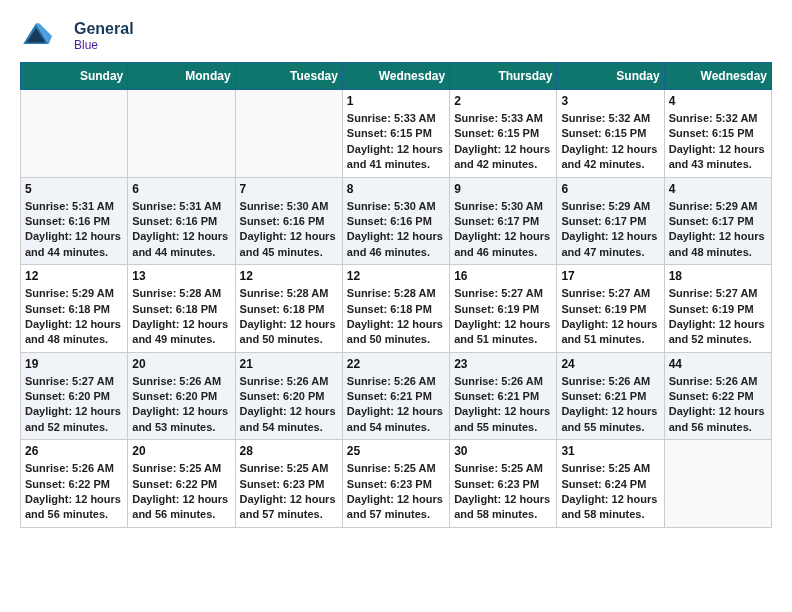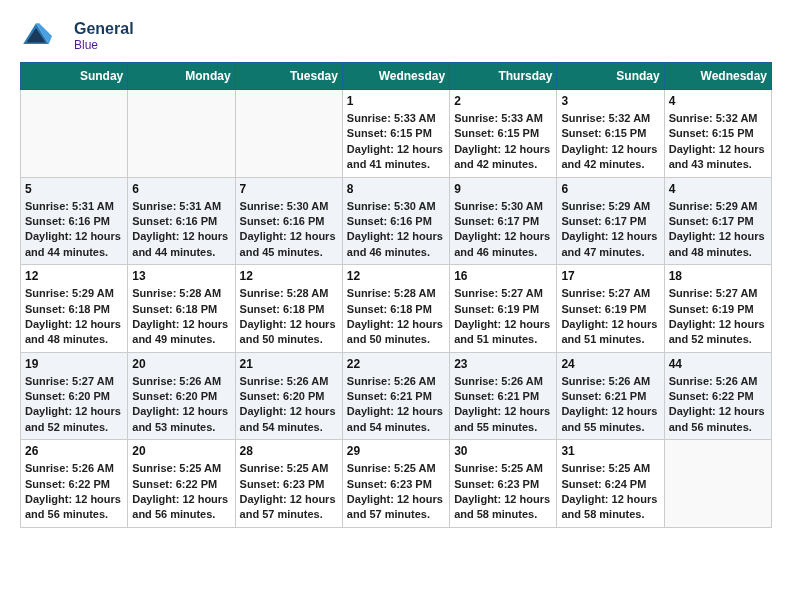--- a/index.html
+++ b/index.html
@@ -229,21 +229,21 @@
         </td>
         <td>
           <div class="day-number">20</div>
           <div class="day-info">Sunrise: 5:25 AM<br>Sunset: 6:22 PM<br>Daylight: 12 hours<br>and 56 minutes.</div>
         </td>
         <td>
           <div class="day-number">28</div>
           <div class="day-info">Sunrise: 5:25 AM<br>Sunset: 6:23 PM<br>Daylight: 12 hours<br>and 57 minutes.</div>
         </td>
         <td>
-          <div class="day-number">29</div>
+          <div class="day-number">25</div>
           <div class="day-info">Sunrise: 5:25 AM<br>Sunset: 6:23 PM<br>Daylight: 12 hours<br>and 57 minutes.</div>
         </td>
         <td>
           <div class="day-number">30</div>
           <div class="day-info">Sunrise: 5:25 AM<br>Sunset: 6:23 PM<br>Daylight: 12 hours<br>and 58 minutes.</div>
         </td>
         <td>
           <div class="day-number">31</div>
           <div class="day-info">Sunrise: 5:25 AM<br>Sunset: 6:24 PM<br>Daylight: 12 hours<br>and 58 minutes.</div>
         </td>

